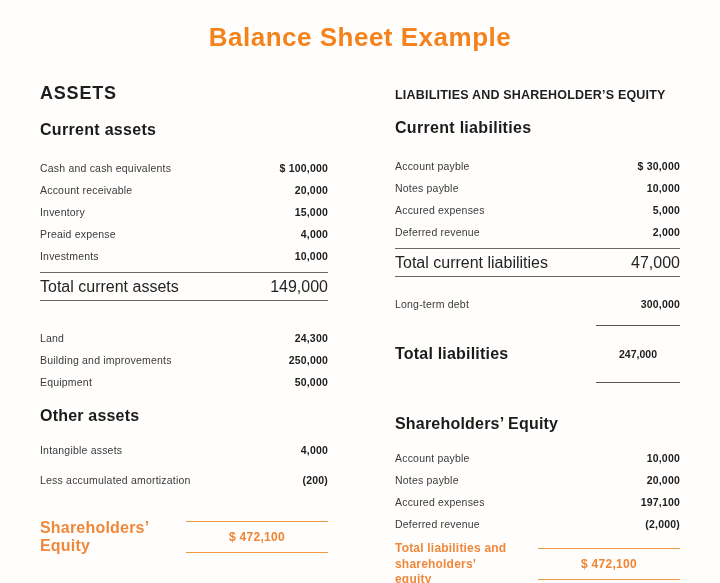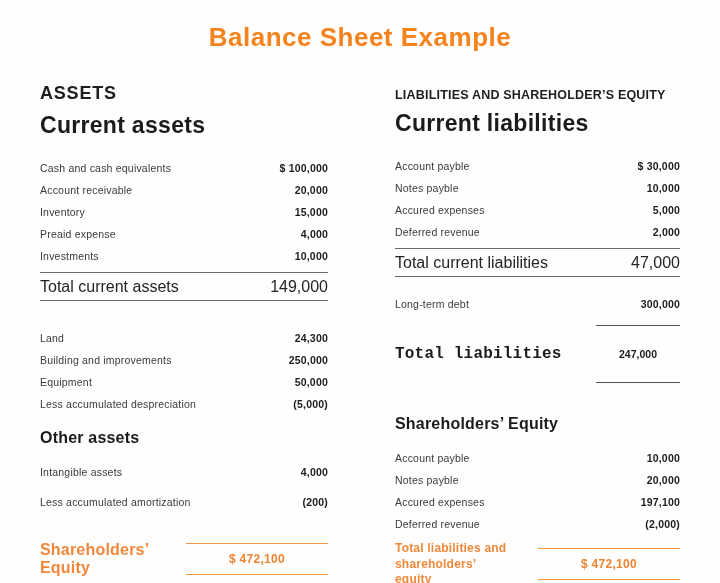--- a/index.html
+++ b/index.html
@@ -24,21 +24,21 @@
   .col { width:288px; }
   .col.right { width:285px; }
 
   .section-caps {
     font-size:18px; font-weight:700; letter-spacing:.8px; color:#1e1e1e;
   }
   .section-caps.small {
     font-size:12.5px; letter-spacing:.2px; margin-top:5px;
   }
   .section-main {
-    font-size:23px; font-weight:700; color:#1b1b1b; margin-top:8px; letter-spacing:.3px;
+    font-size:16px; font-weight:700; color:#1b1b1b; margin-top:17px; letter-spacing:.3px;
   }
 
   .rows { margin-top:18px; }
   .row {
     display:flex; justify-content:space-between; align-items:center;
     height:22px;
   }
   .row.tall { height:30px; }
   .row .lbl { font-size:10.5px; color:#3a3a3a; letter-spacing:.2px; }
   .row .val { font-size:10.5px; font-weight:700; color:#1c1c1c; letter-spacing:.2px; }
@@ -49,21 +49,21 @@
   }
 
   .spacer-26 { height:26px; }
   .spacer-16 { height:16px; }
 
   .subhead { font-size:16px; font-weight:700; color:#1b1b1b; margin-top:14px; letter-spacing:.2px; }
 
   .tl-block {
     display:flex; justify-content:space-between; align-items:center; margin-top:10px;
   }
-  .tl-label { font-size:16px; font-weight:700; color:#1b1b1b; letter-spacing:.2px;font-family:Liberation Mono, monospace; }
+  .tl-label { font-size:16px; font-weight:700; color:#1b1b1b; letter-spacing:.2px; }
   .mini-box {
     min-width:84px; text-align:center;
     border-top:1.2px solid #555; border-bottom:1.2px solid #555;
     padding:22px 6px; font-size:10.5px; font-weight:700; color:#1c1c1c;
   }
 
   .grand-total {
     display:flex; justify-content:space-between; align-items:center;
   }
   .grand-total.left { margin-top:24px; }
@@ -129,24 +129,20 @@
           <span class="val">24,300</span>
         </div>
         <div class="row">
           <span class="lbl">Building and improvements</span>
           <span class="val">250,000</span>
         </div>
         <div class="row">
           <span class="lbl">Equipment</span>
           <span class="val">50,000</span>
         </div>
-        <div class="row">
-          <span class="lbl">Less accumulated despreciation</span>
-          <span class="val">(5,000)</span>
-        </div>
       </div>
 
       <div class="subhead">Other assets</div>
 
       <div style="margin-top:10px">
         <div class="row tall">
           <span class="lbl">Intangible assets</span>
           <span class="val">4,000</span>
         </div>
         <div class="row tall">

